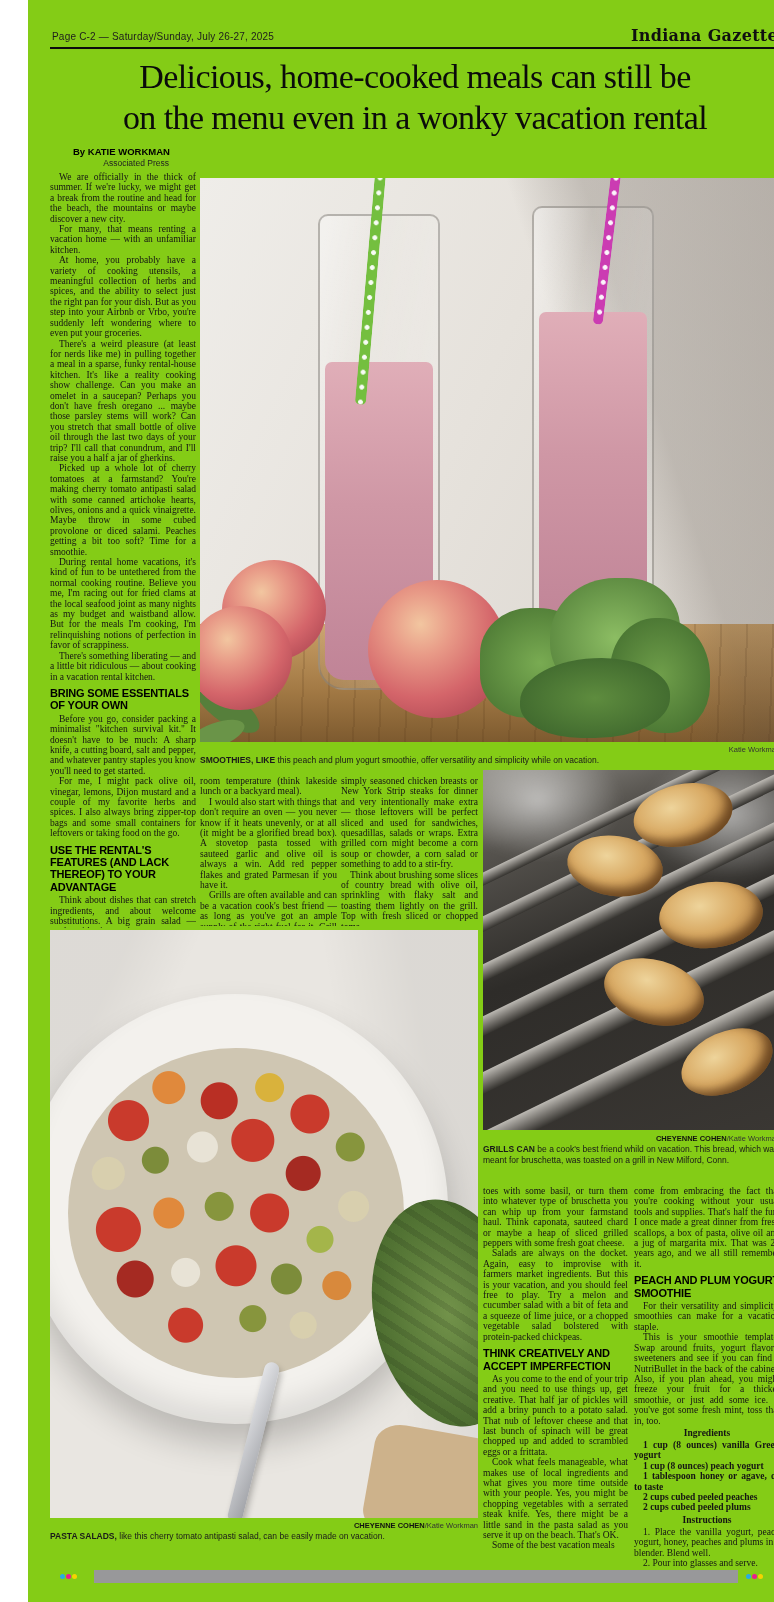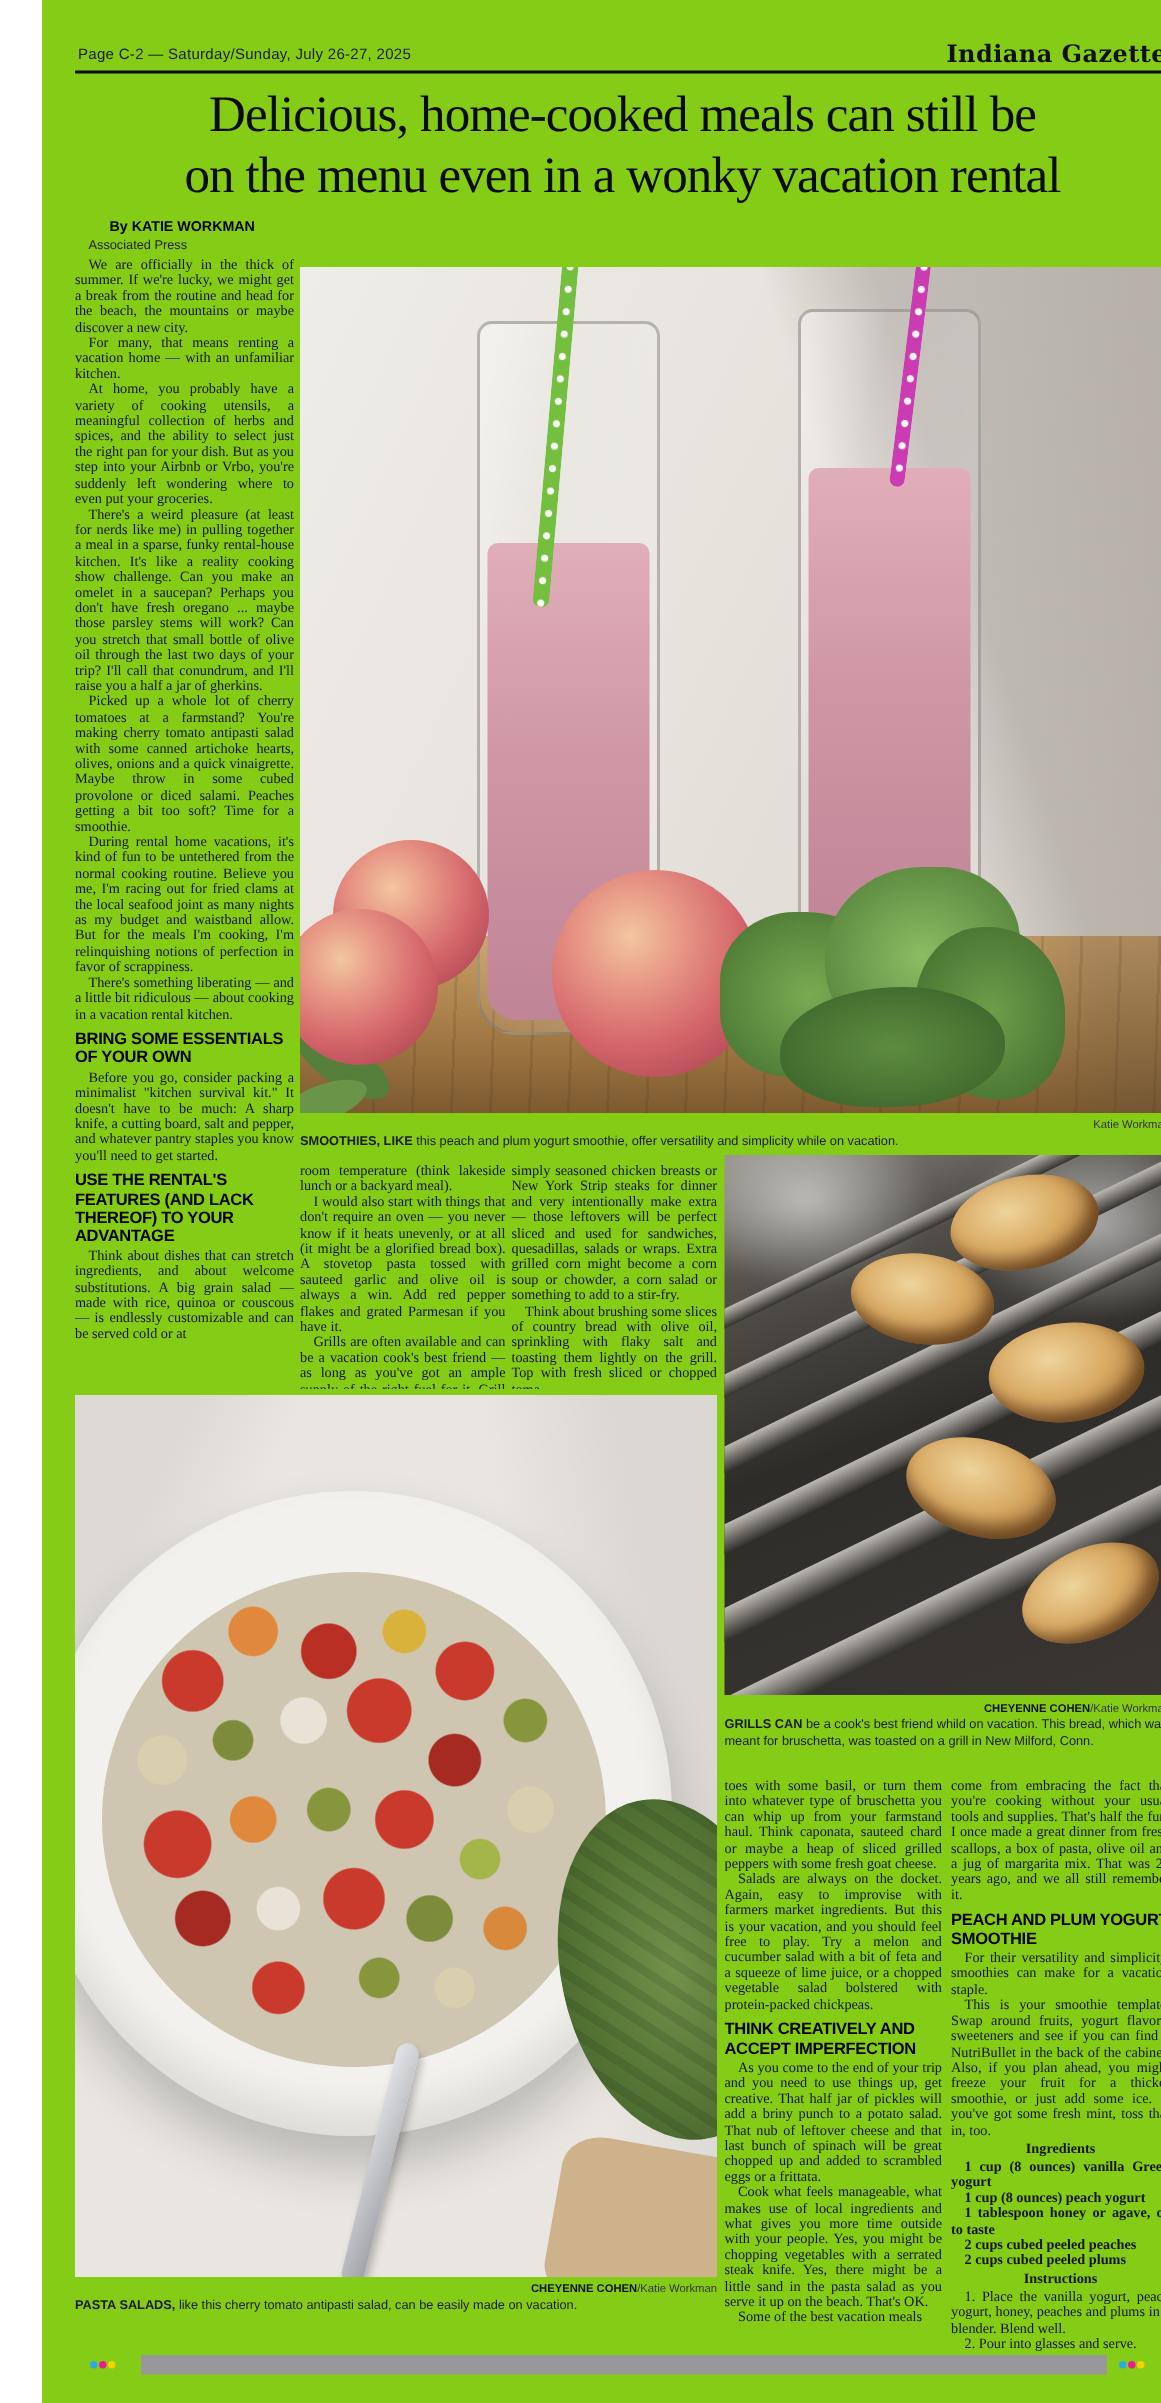--- a/index.html
+++ b/index.html
@@ -8,21 +8,21 @@
 
   
   .hdr-left{position:absolute;left:24px;top:31px;font:10px "Liberation Sans",sans-serif;color:#1d1d1d;letter-spacing:.2px;}
   .masthead{position:absolute;right:24px;top:26px;font:700 16px "DejaVu Serif",serif;color:#101010;letter-spacing:.3px;}
   .hdr-rule{position:absolute;left:22px;right:22px;top:47px;height:2px;background:#0d0d0d;}
 
   
   .headline{position:absolute;left:20px;right:20px;top:56px;text-align:center;
             font:400 34px/41px "Liberation Serif",serif;letter-spacing:-.6px;color:#0b0b0b;}
   .byline{position:absolute;left:31px;top:146px;font:700 9.5px "Liberation Sans",sans-serif;color:#000;padding-left:14px;}
-  .byline-org{position:absolute;left:31px;top:158px;width:110px;text-align:left;
+  .byline-org{position:absolute;left:31px;top:158px;width:110px;text-align:right;
               font:8.5px "Liberation Sans",sans-serif;color:#222;}
 
   
   .bodycol{position:absolute;font:9.5px/10.4px "Liberation Serif",serif;color:#141414;
            text-align:justify;overflow:hidden;}
   .bodycol p{margin:0;text-indent:9px;}
   .bodycol p.cont{text-indent:0;}
   .sec{font:700 11px/12.4px "Liberation Sans",sans-serif;letter-spacing:-.2px;color:#000;
        margin:5px 0 2px;text-align:left;}
   .rc-title{font:700 9.5px/11px "Liberation Serif",serif;text-align:center;margin:2px 0 1px;}
@@ -134,20 +134,21 @@
   <div class="bodycol" style="left:22px;top:172px;width:146px;height:756px;">
     <p>We are officially in the thick of summer. If we're lucky, we might get a break from the routine and head for the beach, the mountains or maybe discover a new city.</p>
     <p>For many, that means renting a vacation home — with an unfamiliar kitchen.</p>
     <p>At home, you probably have a variety of cooking utensils, a meaningful collection of herbs and spices, and the ability to select just the right pan for your dish. But as you step into your Airbnb or Vrbo, you're suddenly left wondering where to even put your groceries.</p>
     <p>There's a weird pleasure (at least for nerds like me) in pulling together a meal in a sparse, funky rental-house kitchen. It's like a reality cooking show challenge. Can you make an omelet in a saucepan? Perhaps you don't have fresh oregano ... maybe those parsley stems will work? Can you stretch that small bottle of olive oil through the last two days of your trip? I'll call that conundrum, and I'll raise you a half a jar of gherkins.</p>
     <p>Picked up a whole lot of cherry tomatoes at a farmstand? You're making cherry tomato antipasti salad with some canned artichoke hearts, olives, onions and a quick vinaigrette. Maybe throw in some cubed provolone or diced salami. Peaches getting a bit too soft? Time for a smoothie.</p>
     <p>During rental home vacations, it's kind of fun to be untethered from the normal cooking routine. Believe you me, I'm racing out for fried clams at the local seafood joint as many nights as my budget and waistband allow. But for the meals I'm cooking, I'm relinquishing notions of perfection in favor of scrappiness.</p>
     <p>There's something liberating — and a little bit ridiculous — about cooking in a vacation rental kitchen.</p>
     <h3 class="sec">BRING SOME ESSENTIALS OF YOUR OWN</h3>
     <p>Before you go, consider packing a minimalist "kitchen survival kit." It doesn't have to be much: A sharp knife, a cutting board, salt and pepper, and whatever pantry staples you know you'll need to get started.</p>
+    <p>For me, I might pack olive oil, vinegar, lemons, Dijon mustard and a couple of my favorite herbs and spices. I also always bring zipper-top bags and some small containers for leftovers or taking food on the go.</p>
     <h3 class="sec">USE THE RENTAL'S FEATURES (AND LACK THEREOF) TO YOUR ADVANTAGE</h3>
     <p>Think about dishes that can stretch ingredients, and about welcome substitutions. A big grain salad — made with rice, quinoa or couscous — is endlessly customizable and can be served cold or at</p>
   </div>
 
   <div class="photo" id="ph-smoothie">
     <div class="sm-table"></div>
     <div class="sm-shadow"></div>
     <div class="glass" style="left:118px;top:36px;width:118px;height:472px;">
       <div class="gfill" style="top:146px;"></div>
     </div>

